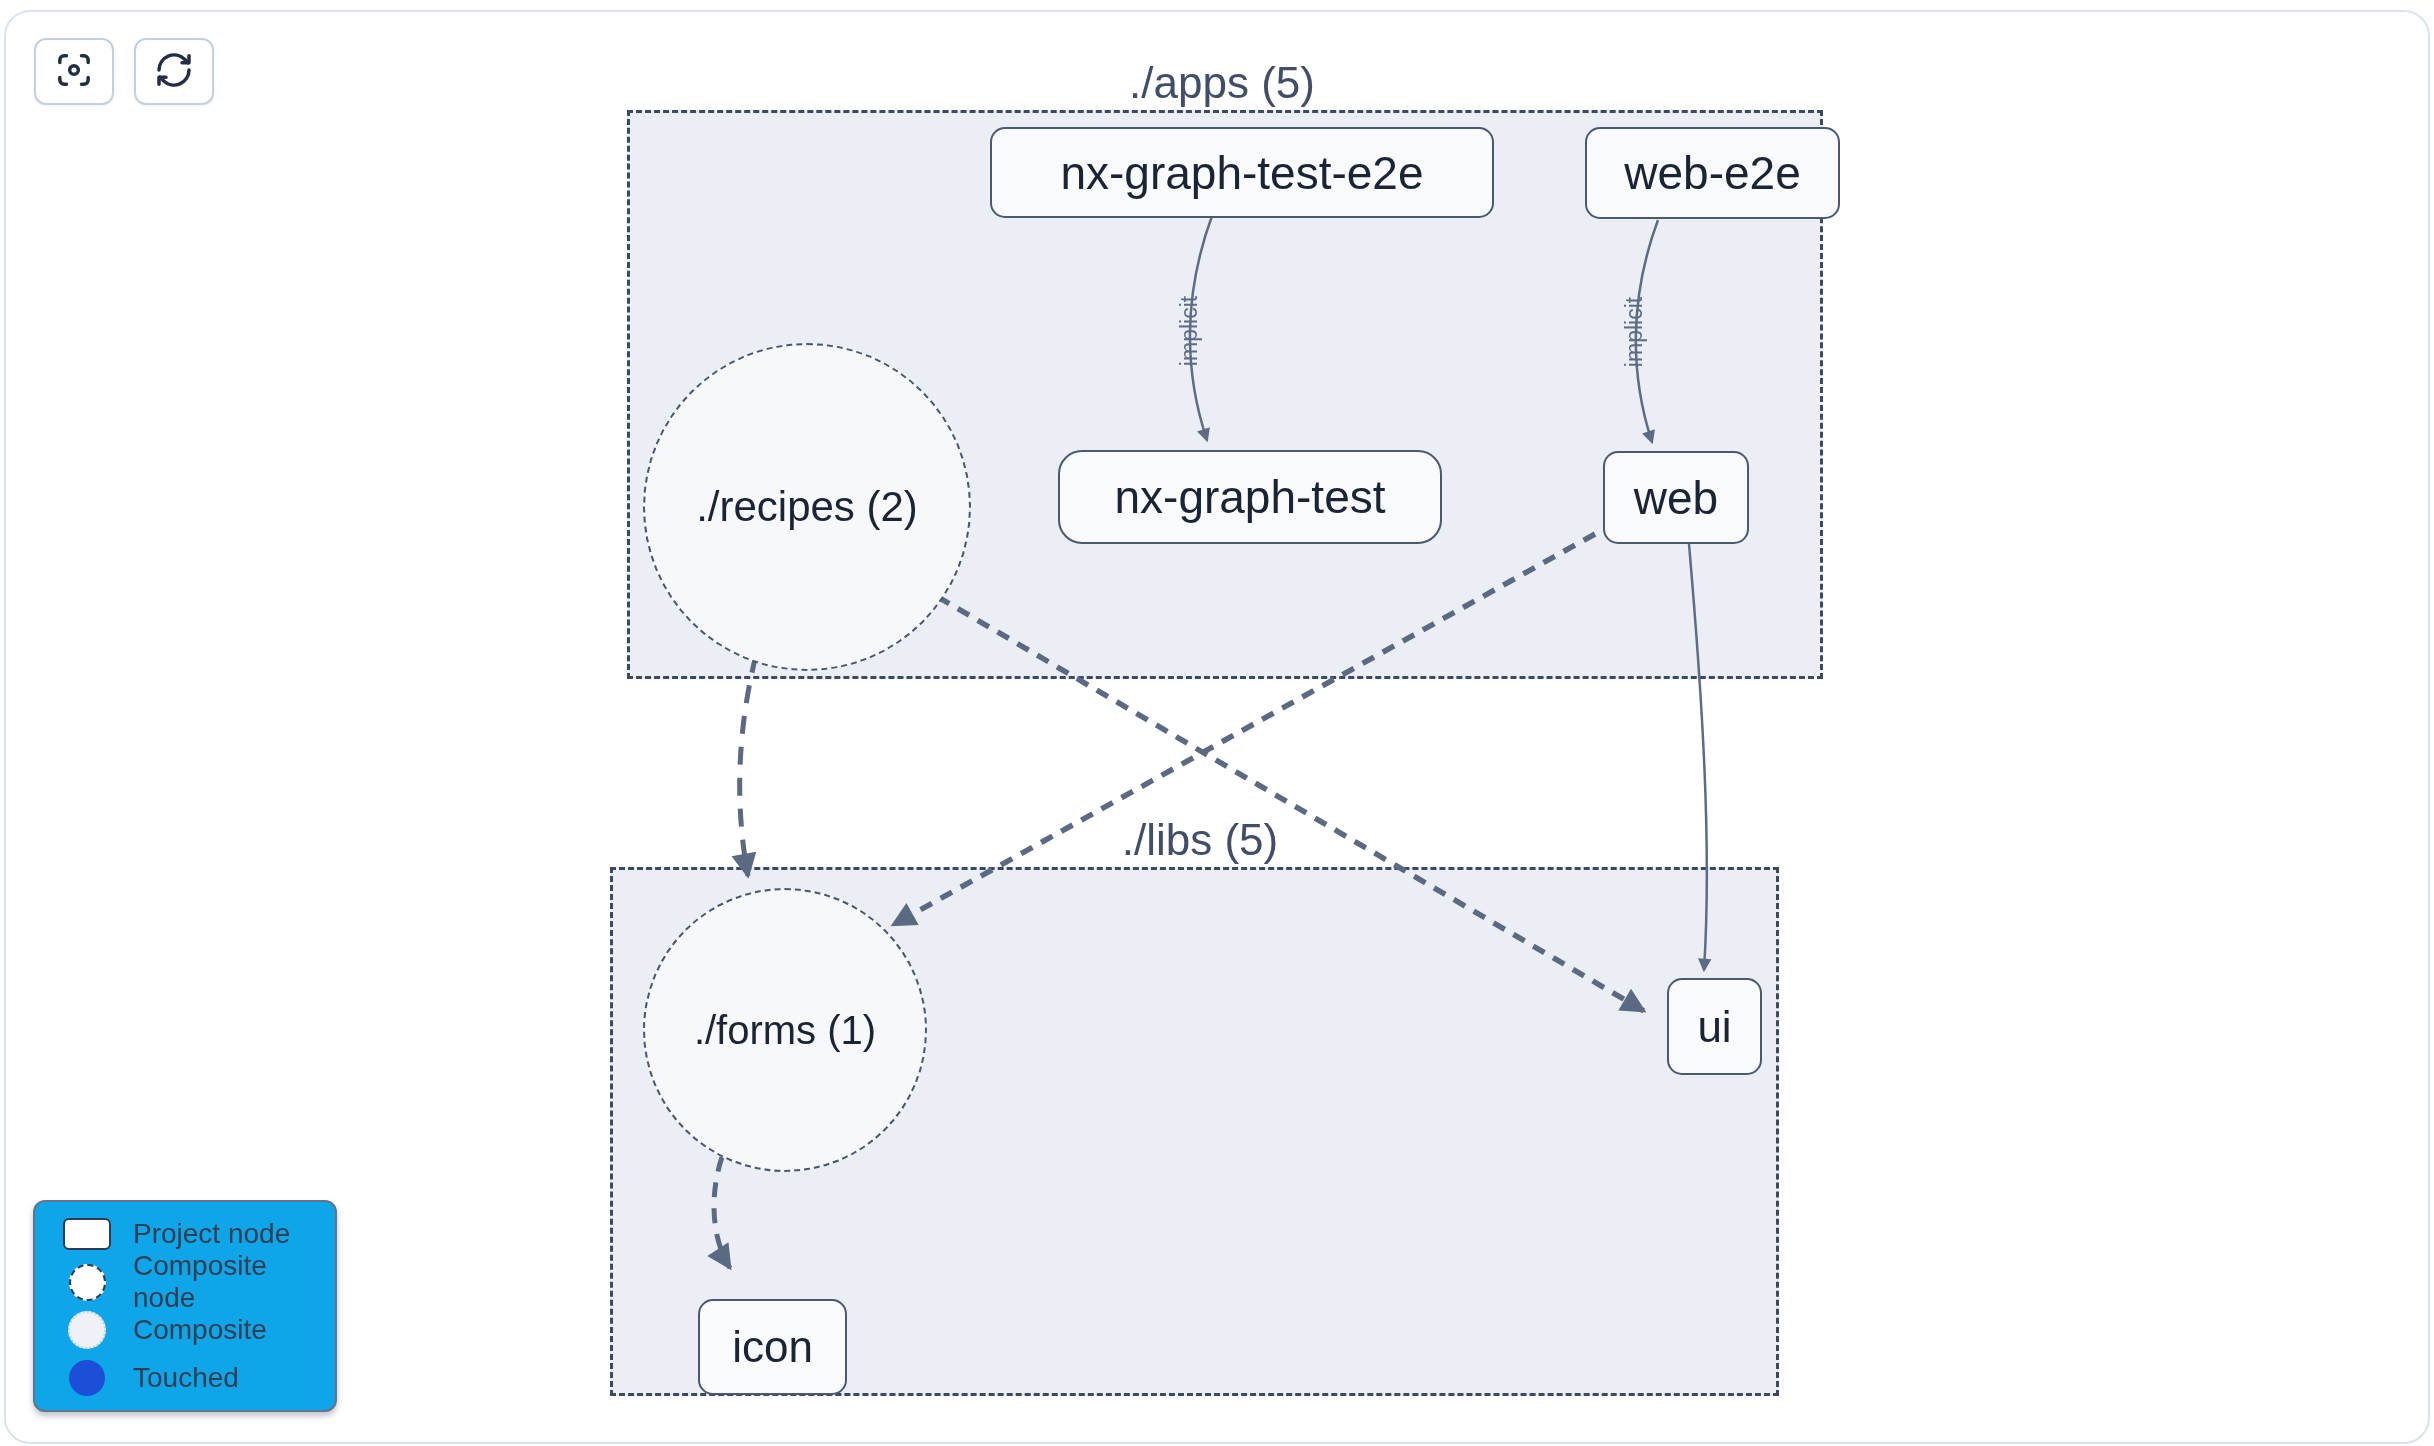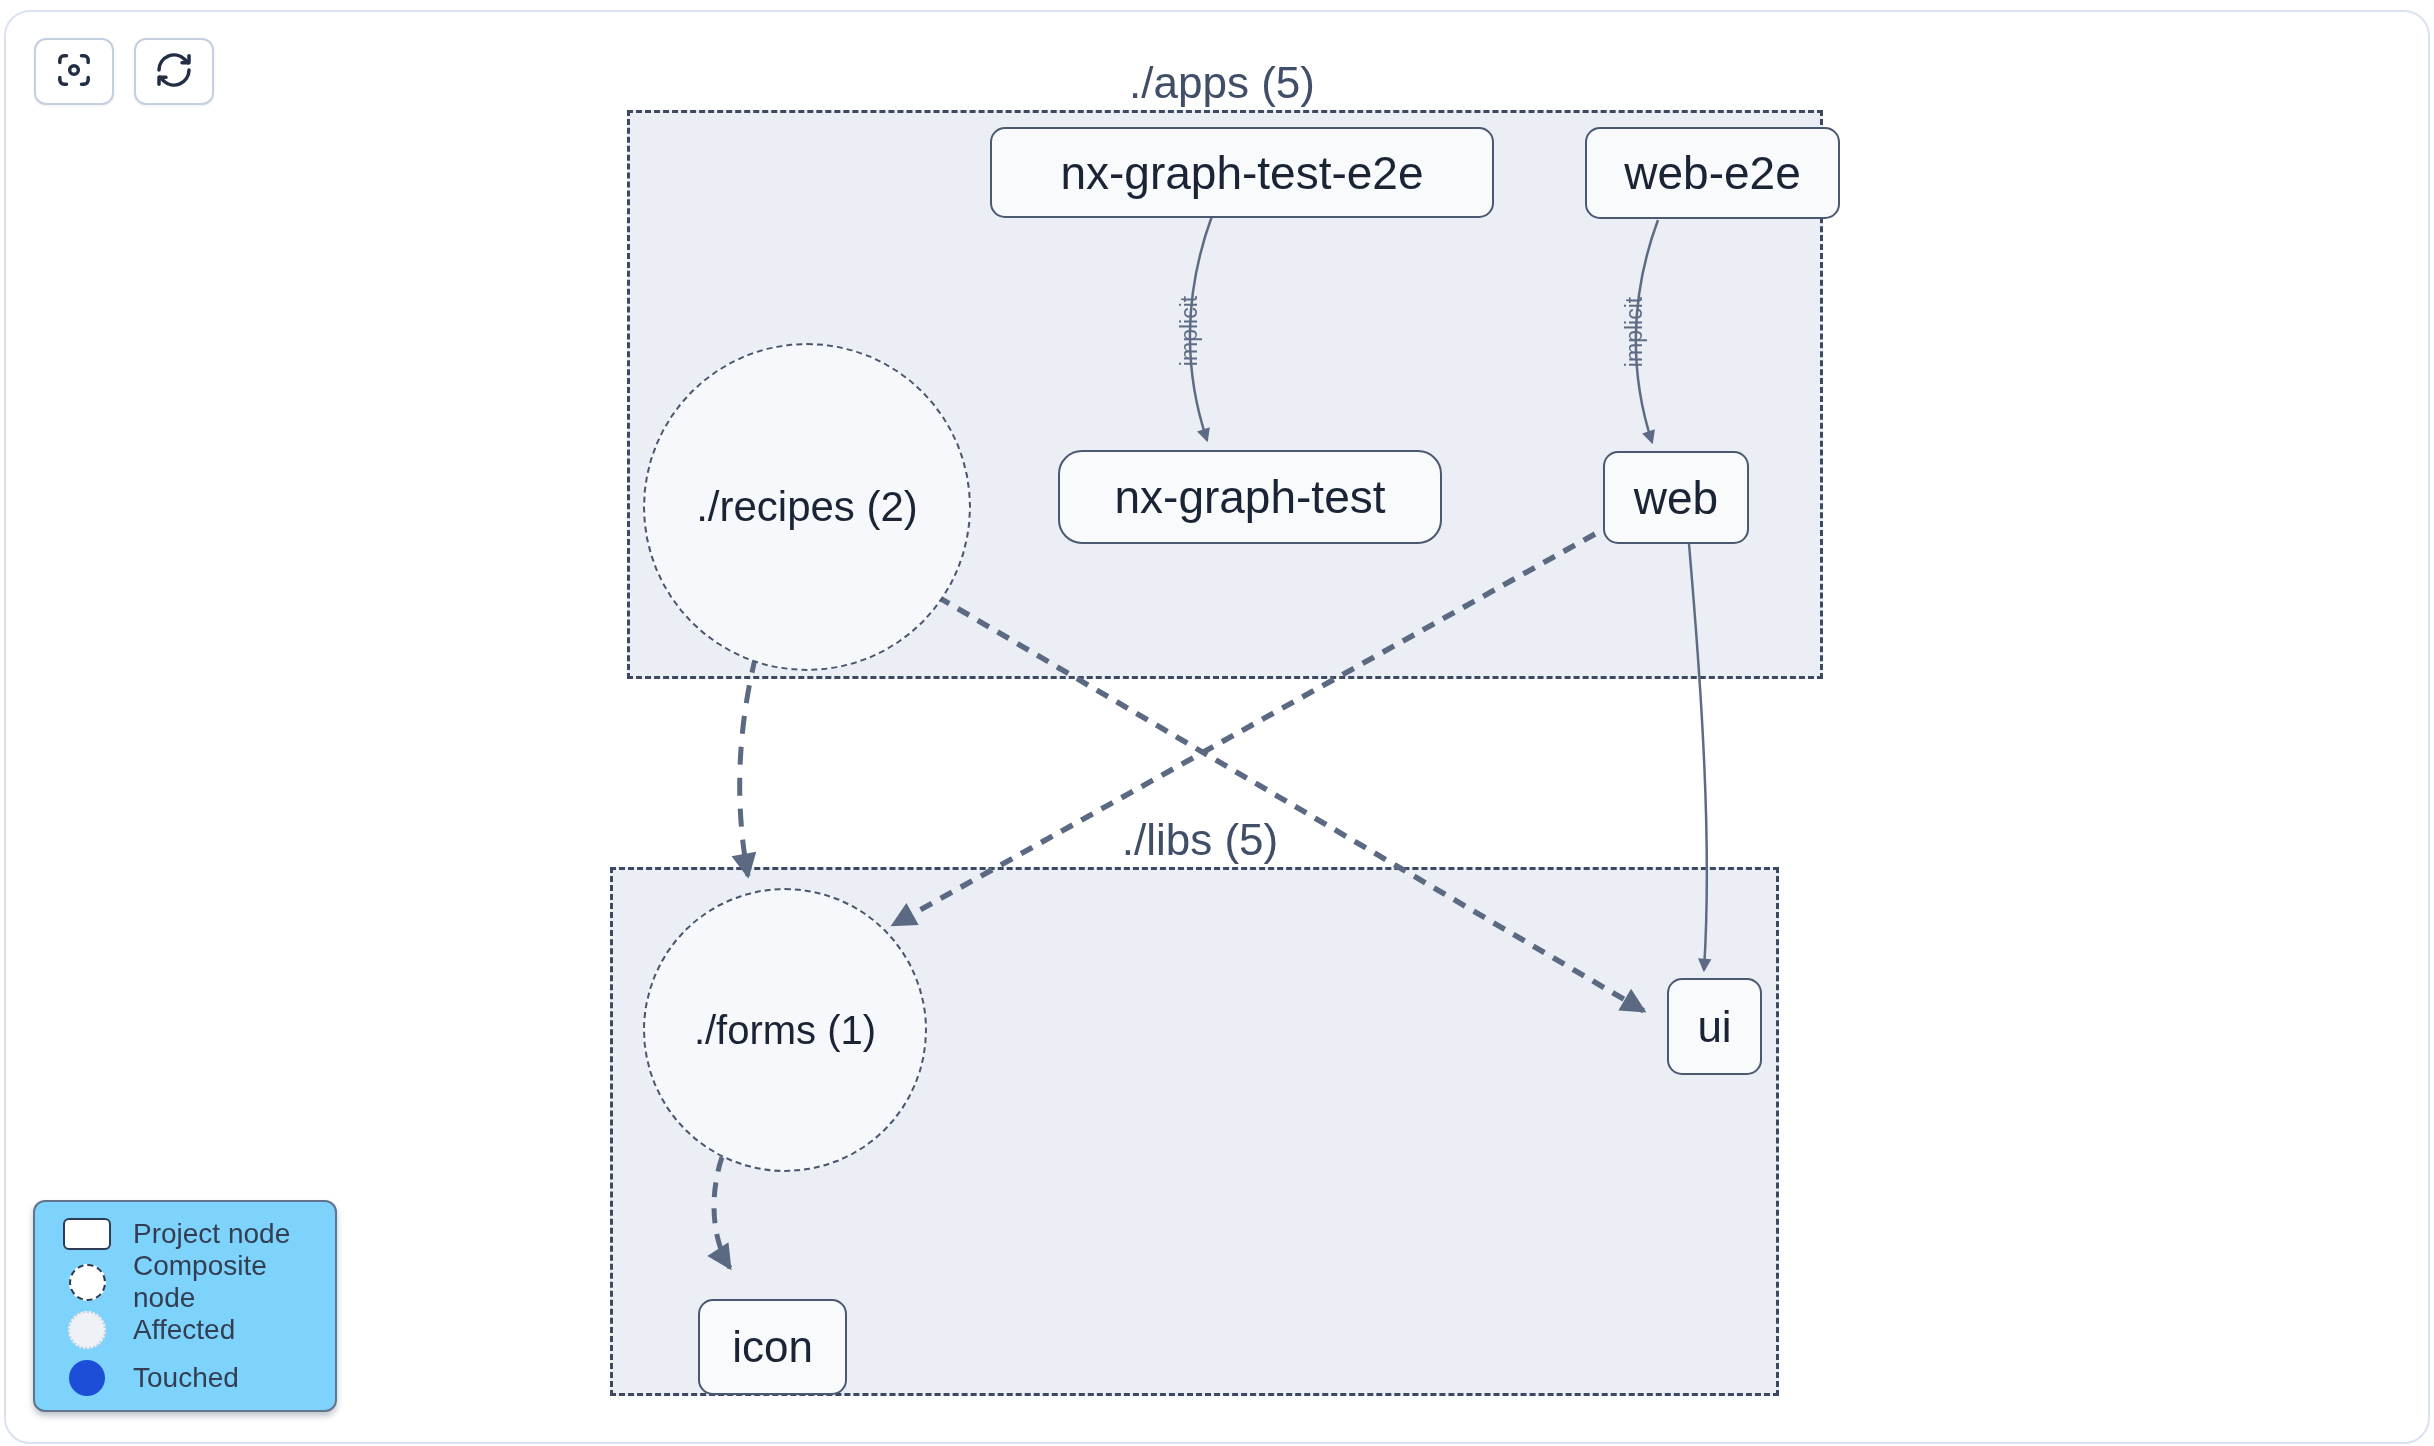--- a/index.html
+++ b/index.html
@@ -55,21 +55,21 @@
   
   #edges{position:absolute;left:0;top:0;width:2434px;height:1446px;z-index:2;}
   .edge-label{
     position:absolute;z-index:2;font-size:23px;color:#5d6c84;width:150px;height:28px;
     line-height:28px;text-align:center;transform:rotate(-90deg);
   }
   #el-1{left:1114px;top:317px;}
   #el-2{left:1559px;top:318px;}
   
   #legend{
-    position:absolute;left:33px;top:1200px;width:300px;height:208px;background:#7dd3fc;
+    position:absolute;left:33px;top:1200px;width:300px;height:208px;background:#0ea5e9;
     border:2px solid #64748b;border-radius:12px;z-index:5;
     box-shadow:0 4px 6px rgba(71,85,105,.35);
     display:flex;flex-direction:column;justify-content:center;gap:6px;
   }
   .legend-row{display:flex;align-items:center;height:42px;padding-left:24px;gap:18px;}
   .swatch-wrap{width:56px;display:flex;justify-content:center;align-items:center;flex:0 0 auto;}
   .sw-project{width:44px;height:28px;border:2.5px solid #2f3b54;border-radius:6px;background:#fff;}
   .sw-composite{width:33px;height:33px;border:2.5px dashed #2f3b54;border-radius:50%;background:#fff;}
   .sw-affected{width:34px;height:34px;border:2px dotted #c6d0dc;border-radius:50%;background:#eef1f6;}
   .sw-touched{width:36px;height:36px;border-radius:50%;background:#1d4ed8;}
@@ -148,21 +148,21 @@
   <div class="legend-row">
     <span class="swatch-wrap">
         <span class="sw-composite"></span>
       </span>
     <span class="legend-label">Composite node</span>
   </div>
   <div class="legend-row">
     <span class="swatch-wrap">
         <span class="sw-affected"></span>
       </span>
-    <span class="legend-label">Affected</span>
+    <span class="legend-label">Composite</span>
   </div>
   <div class="legend-row">
     <span class="swatch-wrap">
         <span class="sw-touched"></span>
       </span>
     <span class="legend-label">Touched</span>
   </div>
 </div>
 
 </body></html>

